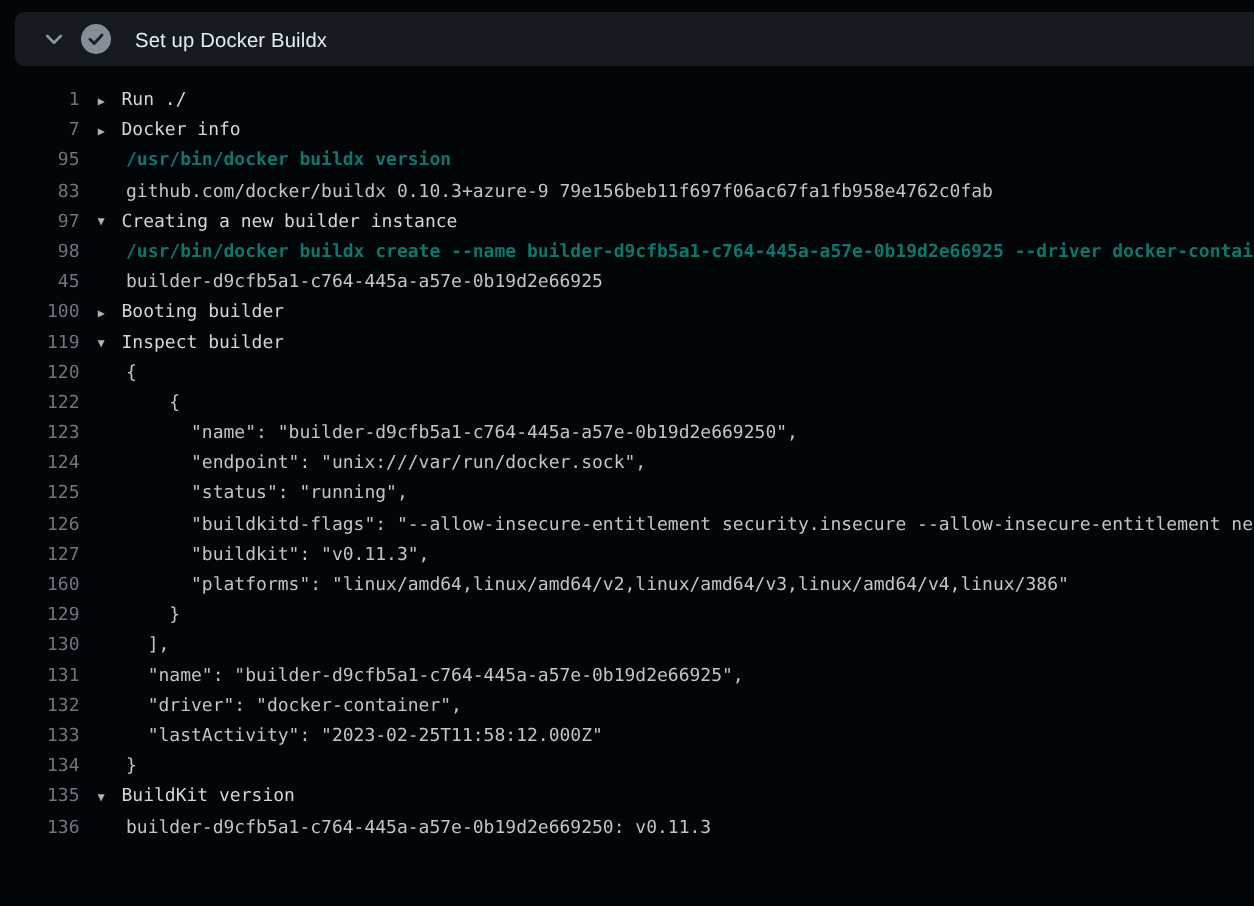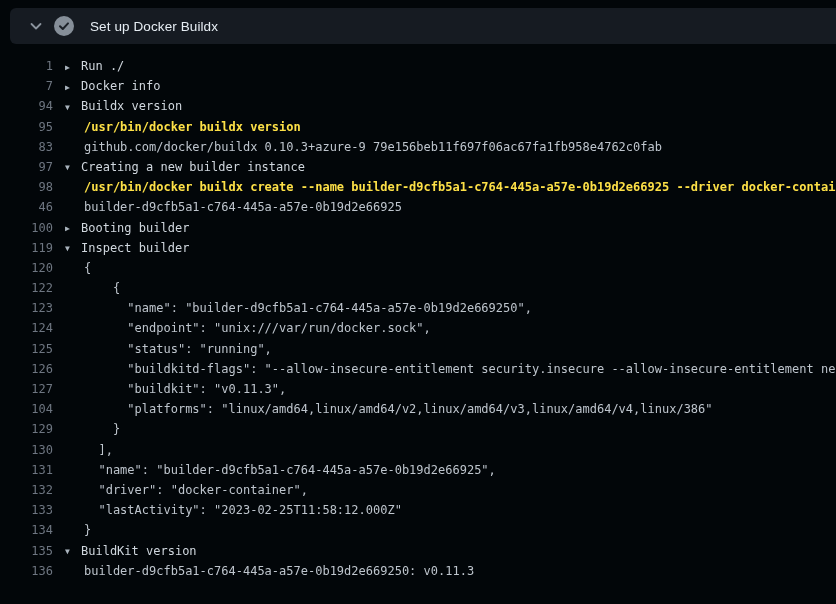--- a/index.html
+++ b/index.html
@@ -28,21 +28,21 @@
   .num{
     flex:0 0 53px;width:53px;text-align:right;color:#6e7681;
     user-select:none;
   }
   .content{margin-left:12px;overflow:hidden;}
   .row .arrow{
     display:inline-block;width:10px;font-size:8px;color:#aab4be;
     vertical-align:0.5px;margin-right:6px;
   }
   .row.group .content{color:#d0d7de;}
-  .row.cmd .content{color:#fde047;font-weight:700;padding-left:19px;}
+  .row.cmd .content{color:#0f766e;font-weight:700;padding-left:19px;}
   .row.out .content{color:#bec5cd;padding-left:19px;}
 </style>
 </head>
 <body>
 
 <div>
 
   <div class="step-header">
     <svg class="chev" viewBox="0 0 16 16">
       <path d="M3.5 6 8 10.5 12.5 6" fill="none" stroke="#8b949e" stroke-width="1.8" stroke-linecap="round" stroke-linejoin="round"></path>
@@ -52,36 +52,35 @@
         <circle cx="10" cy="10" r="10" fill="#868f99"></circle>
         <path d="M6 10.2 8.8 13 14 7.4" fill="none" stroke="#1c2128" stroke-width="2" stroke-linecap="round" stroke-linejoin="round"></path>
       </svg>
     </span>
     <span class="step-title">Set up Docker Buildx</span>
   </div>
 
   <div class="log" id="log">
       <div class="row group"><span class="num">1</span><span class="content"><span class="arrow">▶</span><span>Run ./</span></span></div>
       <div class="row group"><span class="num">7</span><span class="content"><span class="arrow">▶</span><span>Docker info</span></span></div>
-      <div class="row group"><span class="num">94</span><span class="content"><span class="arrow">▼</span><span>Buildx version</span></span></div>
       <div class="row cmd"><span class="num">95</span><span class="content">/usr/bin/docker buildx version</span></div>
       <div class="row out"><span class="num">83</span><span class="content">github.com/docker/buildx 0.10.3+azure-9 79e156beb11f697f06ac67fa1fb958e4762c0fab</span></div>
       <div class="row group"><span class="num">97</span><span class="content"><span class="arrow">▼</span><span>Creating a new builder instance</span></span></div>
       <div class="row cmd"><span class="num">98</span><span class="content">/usr/bin/docker buildx create --name builder-d9cfb5a1-c764-445a-a57e-0b19d2e66925 --driver docker-container</span></div>
-      <div class="row out"><span class="num">46</span><span class="content">builder-d9cfb5a1-c764-445a-a57e-0b19d2e66925</span></div>
+      <div class="row out"><span class="num">45</span><span class="content">builder-d9cfb5a1-c764-445a-a57e-0b19d2e66925</span></div>
       <div class="row group"><span class="num">100</span><span class="content"><span class="arrow">▶</span><span>Booting builder</span></span></div>
       <div class="row group"><span class="num">119</span><span class="content"><span class="arrow">▼</span><span>Inspect builder</span></span></div>
       <div class="row out"><span class="num">120</span><span class="content">{</span></div>
       <div class="row out"><span class="num">122</span><span class="content">    {</span></div>
       <div class="row out"><span class="num">123</span><span class="content">      "name": "builder-d9cfb5a1-c764-445a-a57e-0b19d2e669250",</span></div>
       <div class="row out"><span class="num">124</span><span class="content">      "endpoint": "unix:///var/run/docker.sock",</span></div>
       <div class="row out"><span class="num">125</span><span class="content">      "status": "running",</span></div>
       <div class="row out"><span class="num">126</span><span class="content">      "buildkitd-flags": "--allow-insecure-entitlement security.insecure --allow-insecure-entitlement network.host",</span></div>
       <div class="row out"><span class="num">127</span><span class="content">      "buildkit": "v0.11.3",</span></div>
-      <div class="row out"><span class="num">104</span><span class="content">      "platforms": "linux/amd64,linux/amd64/v2,linux/amd64/v3,linux/amd64/v4,linux/386"</span></div>
+      <div class="row out"><span class="num">160</span><span class="content">      "platforms": "linux/amd64,linux/amd64/v2,linux/amd64/v3,linux/amd64/v4,linux/386"</span></div>
       <div class="row out"><span class="num">129</span><span class="content">    }</span></div>
       <div class="row out"><span class="num">130</span><span class="content">  ],</span></div>
       <div class="row out"><span class="num">131</span><span class="content">  "name": "builder-d9cfb5a1-c764-445a-a57e-0b19d2e66925",</span></div>
       <div class="row out"><span class="num">132</span><span class="content">  "driver": "docker-container",</span></div>
       <div class="row out"><span class="num">133</span><span class="content">  "lastActivity": "2023-02-25T11:58:12.000Z"</span></div>
       <div class="row out"><span class="num">134</span><span class="content">}</span></div>
       <div class="row group"><span class="num">135</span><span class="content"><span class="arrow">▼</span><span>BuildKit version</span></span></div>
       <div class="row out"><span class="num">136</span><span class="content">builder-d9cfb5a1-c764-445a-a57e-0b19d2e669250: v0.11.3</span></div>
     </div>
 

